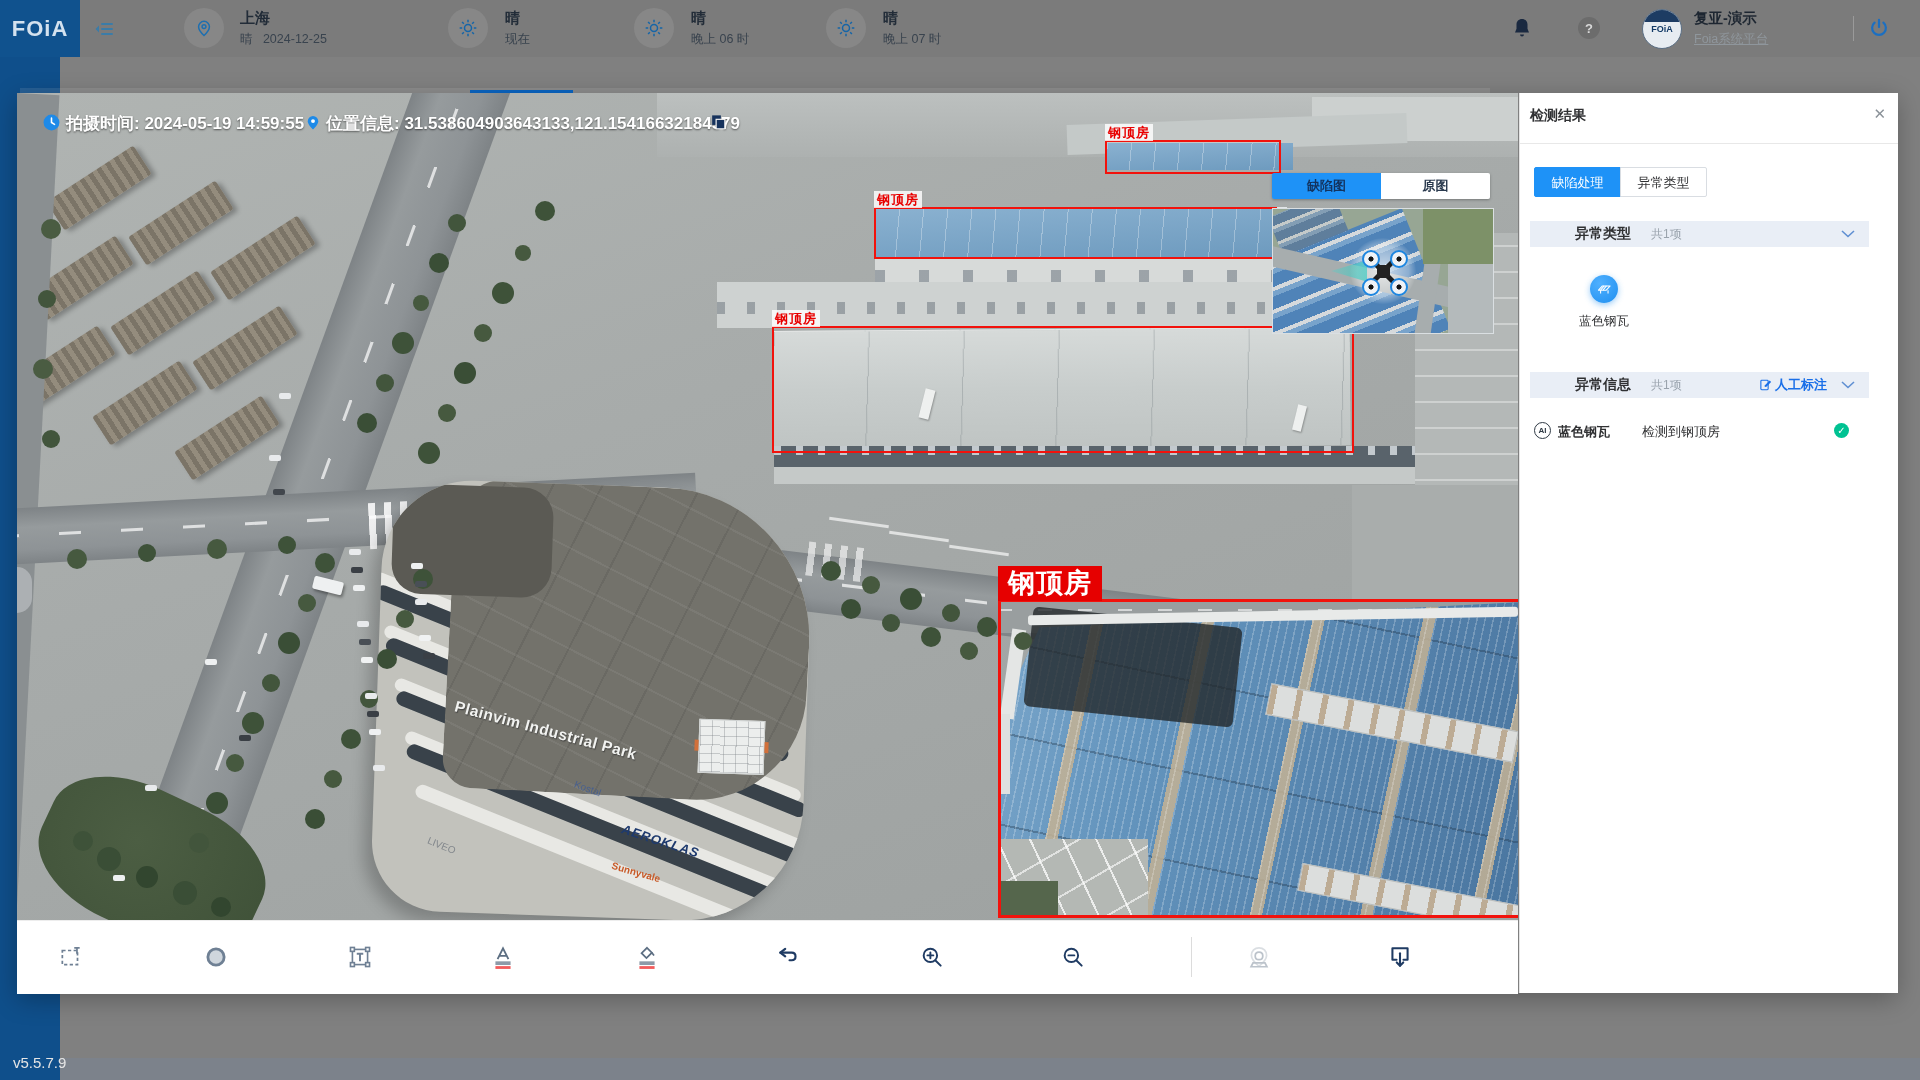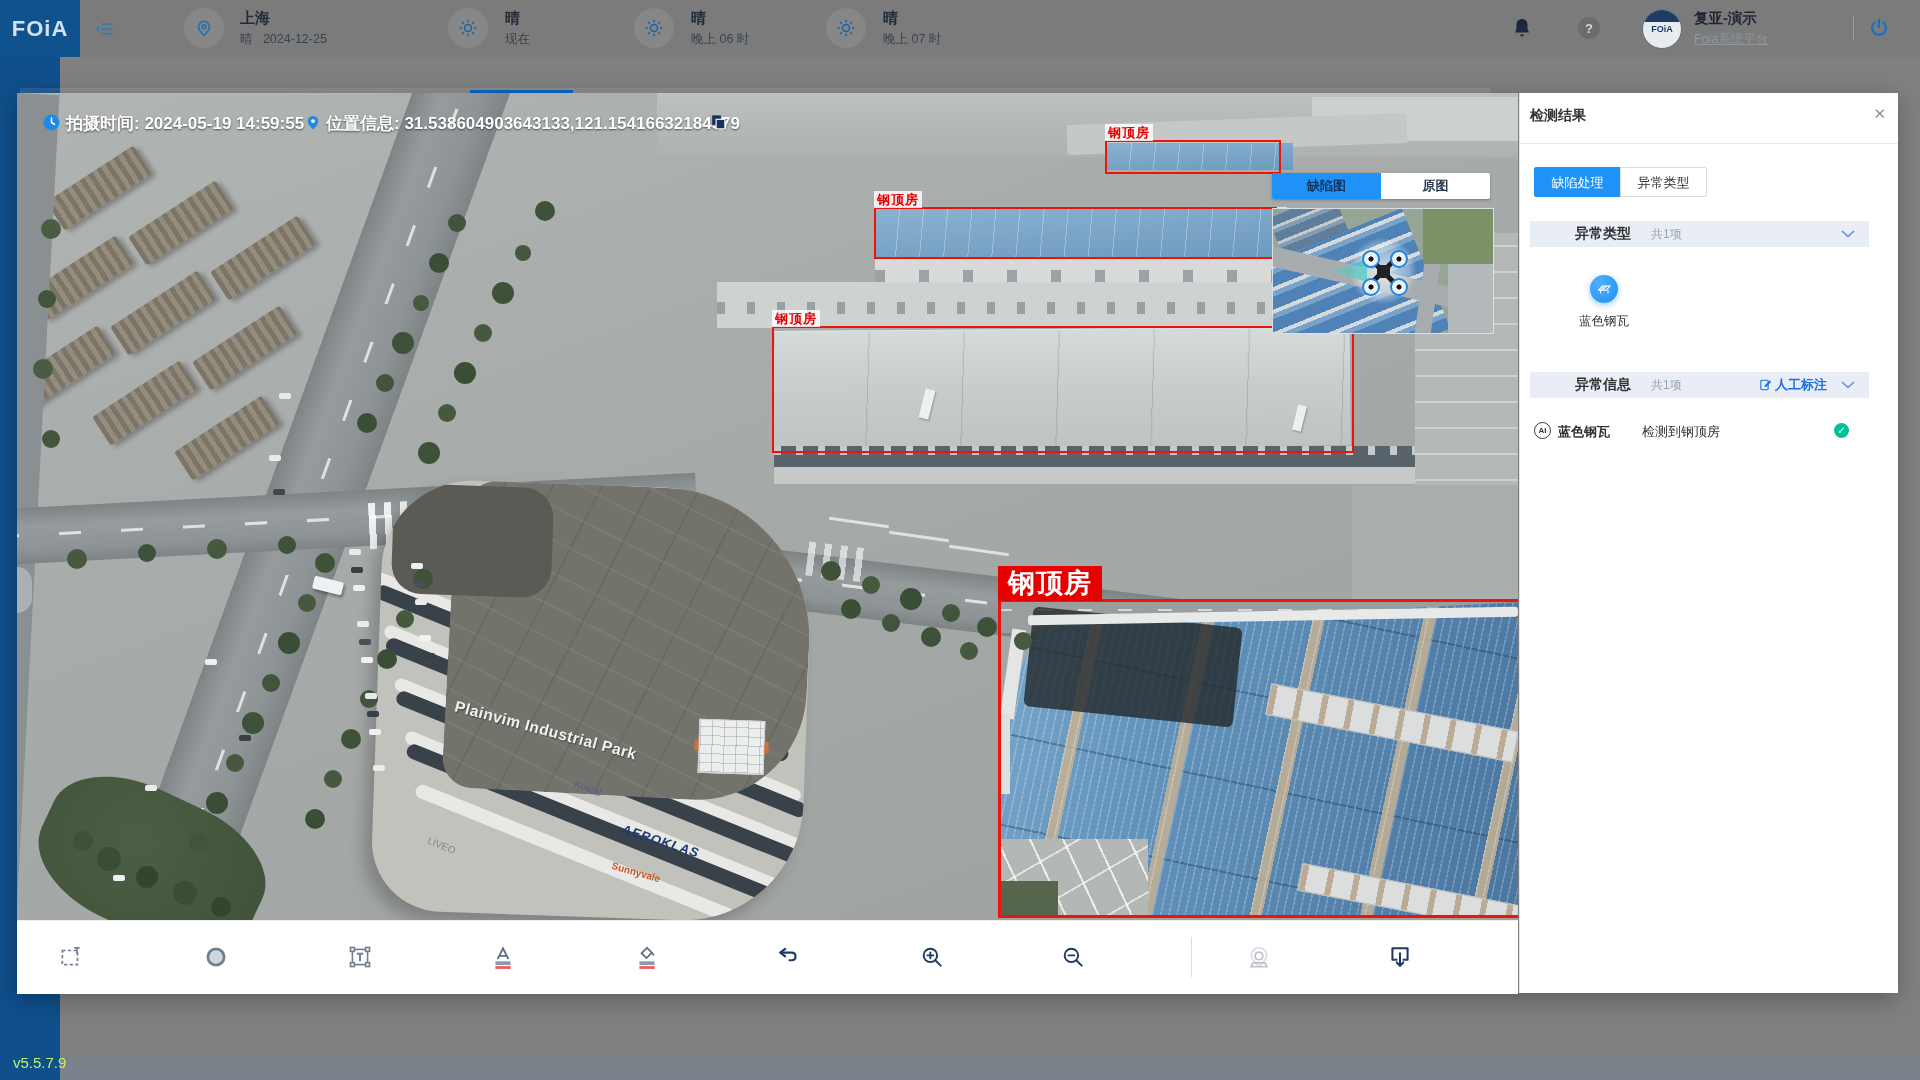--- a/index.html
+++ b/index.html
@@ -17,21 +17,21 @@
   #help{position:absolute;left:1578px;top:17px;width:22px;height:22px;border-radius:50%;background:#6c6c6c;
     color:#d9d9d9;font-size:13px;font-weight:bold;display:flex;align-items:center;justify-content:center;}
   #avatar{position:absolute;left:1642px;top:9px;width:38px;height:38px;border-radius:50%;background:#e7ecf1;
     border:1px solid #5a6e84;color:#123a66;font-size:9px;font-weight:bold;display:flex;align-items:center;justify-content:center;overflow:hidden;}
   #avatar:before{content:"";position:absolute;left:0;top:0;width:38px;height:12px;background:#1d3c63;}
   #user-name{position:absolute;left:1694px;top:9px;font-size:14.5px;font-weight:bold;color:#1d2631;}
   #user-platform{position:absolute;left:1694px;top:31px;font-size:12.5px;color:#8f969c;text-decoration:underline;}
   #tb-div{position:absolute;left:1853px;top:16px;width:1px;height:25px;background:#9a9a9a;}
   #power{position:absolute;left:1868px;top:17px;width:22px;height:22px;}
   #sidebar{position:absolute;left:0;top:57px;width:60px;height:1023px;background:#0f4f8b;z-index:5;}
-  #version{position:absolute;left:13px;top:997px;font-size:15px;color:#bef264;}
+  #version{position:absolute;left:13px;top:997px;font-size:15px;color:#e5e5e5;}
   #footer-band{position:absolute;left:60px;top:1058px;width:1860px;height:22px;background:#7c828b;z-index:4;}
   #ghost-tabs{position:absolute;left:20px;top:88px;width:1470px;height:5px;background:rgba(255,255,255,.10);z-index:6;}
   #tab-ind{position:absolute;left:470px;top:90px;width:103px;height:3px;background:#0a66c4;z-index:7;}
   
   #modal{position:absolute;left:17px;top:93px;width:1880px;height:900px;z-index:10;
     box-shadow:0 6px 24px rgba(0,0,0,.28);}
   #viewer{position:absolute;left:0;top:0;width:1501px;height:827px;overflow:hidden;
     background:linear-gradient(160deg,#b0b4b2 0%,#a7abaa 40%,#9da1a0 100%);}
   
   .sc{position:absolute;}

